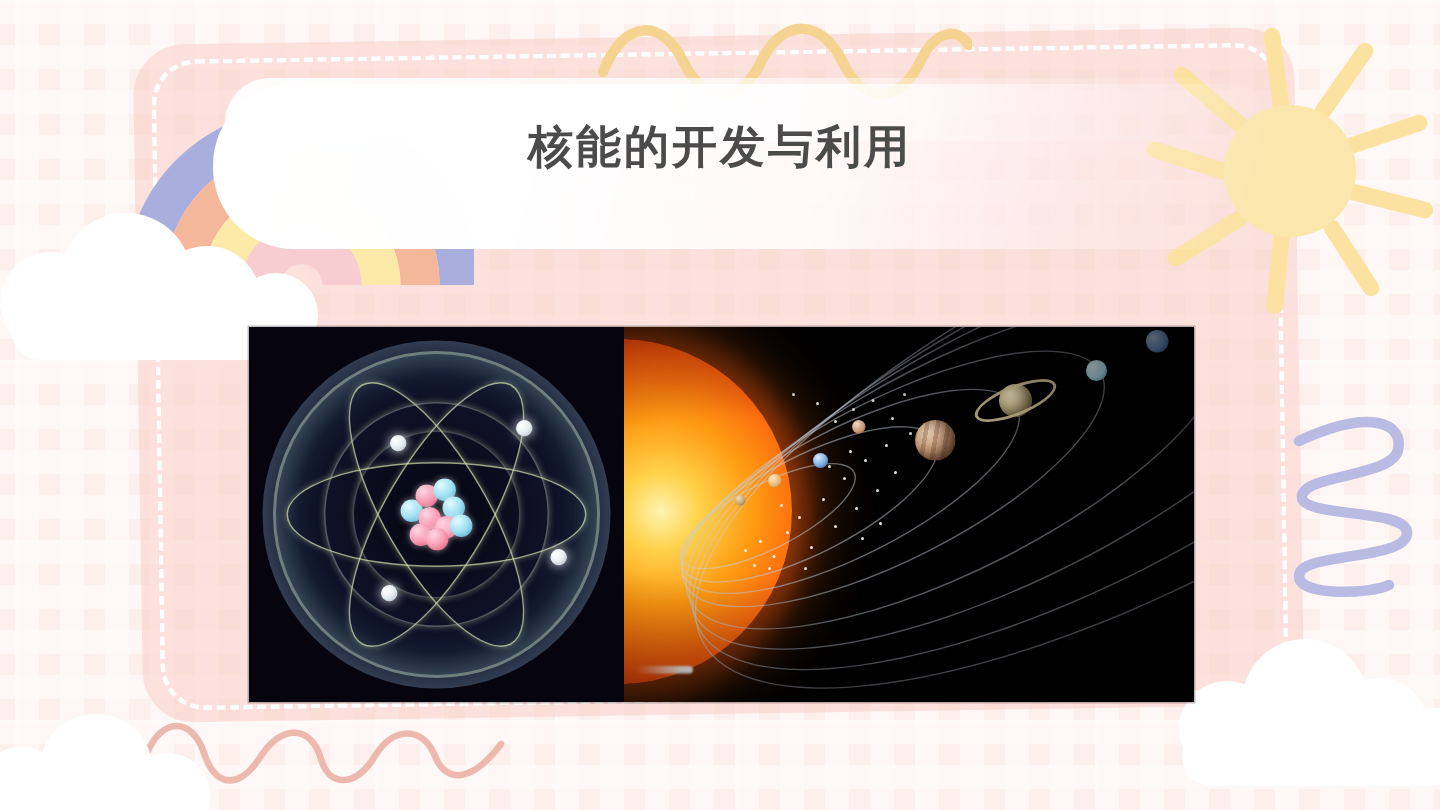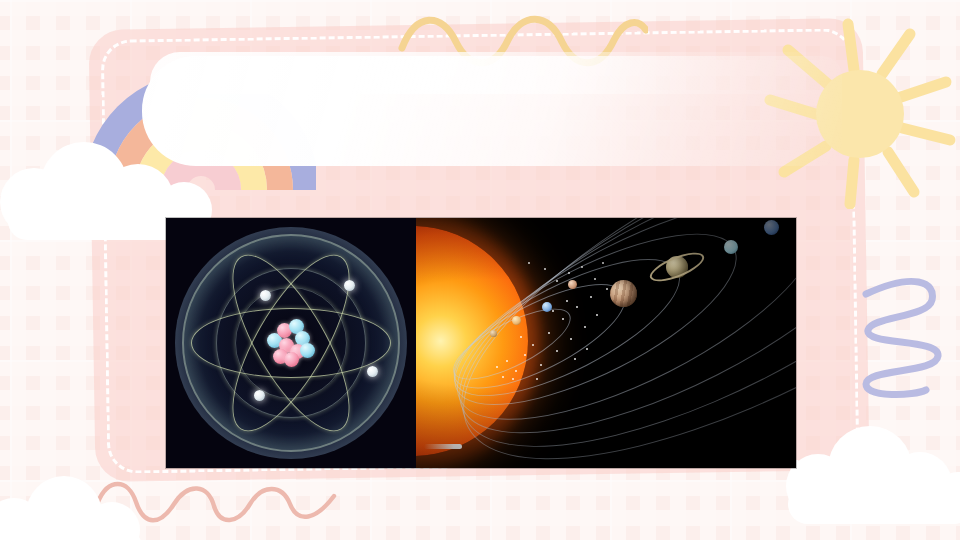--- a/index.html
+++ b/index.html
@@ -303,20 +303,21 @@
         <circle cx="44" cy="52" r="30"></circle>
         <circle cx="94" cy="38" r="38"></circle>
         <circle cx="142" cy="54" r="28"></circle>
         <rect x="16" y="52" width="156" height="38" rx="19"></rect>
       </g>
     </svg>
   </div>
 
   <div class="title-plate-top"></div>
   <div class="title-plate"></div>
+  <div class="title-text">核能的开发与利用</div>
 
   <div class="figure">
 
     <div class="fig-half fig-atom">
       <div class="atom-halo"></div>
       <div class="atom-sphere"></div>
 
       <div class="orbit o4"></div>
       <div class="orbit o5"></div>
       <div class="orbit o1"></div>

